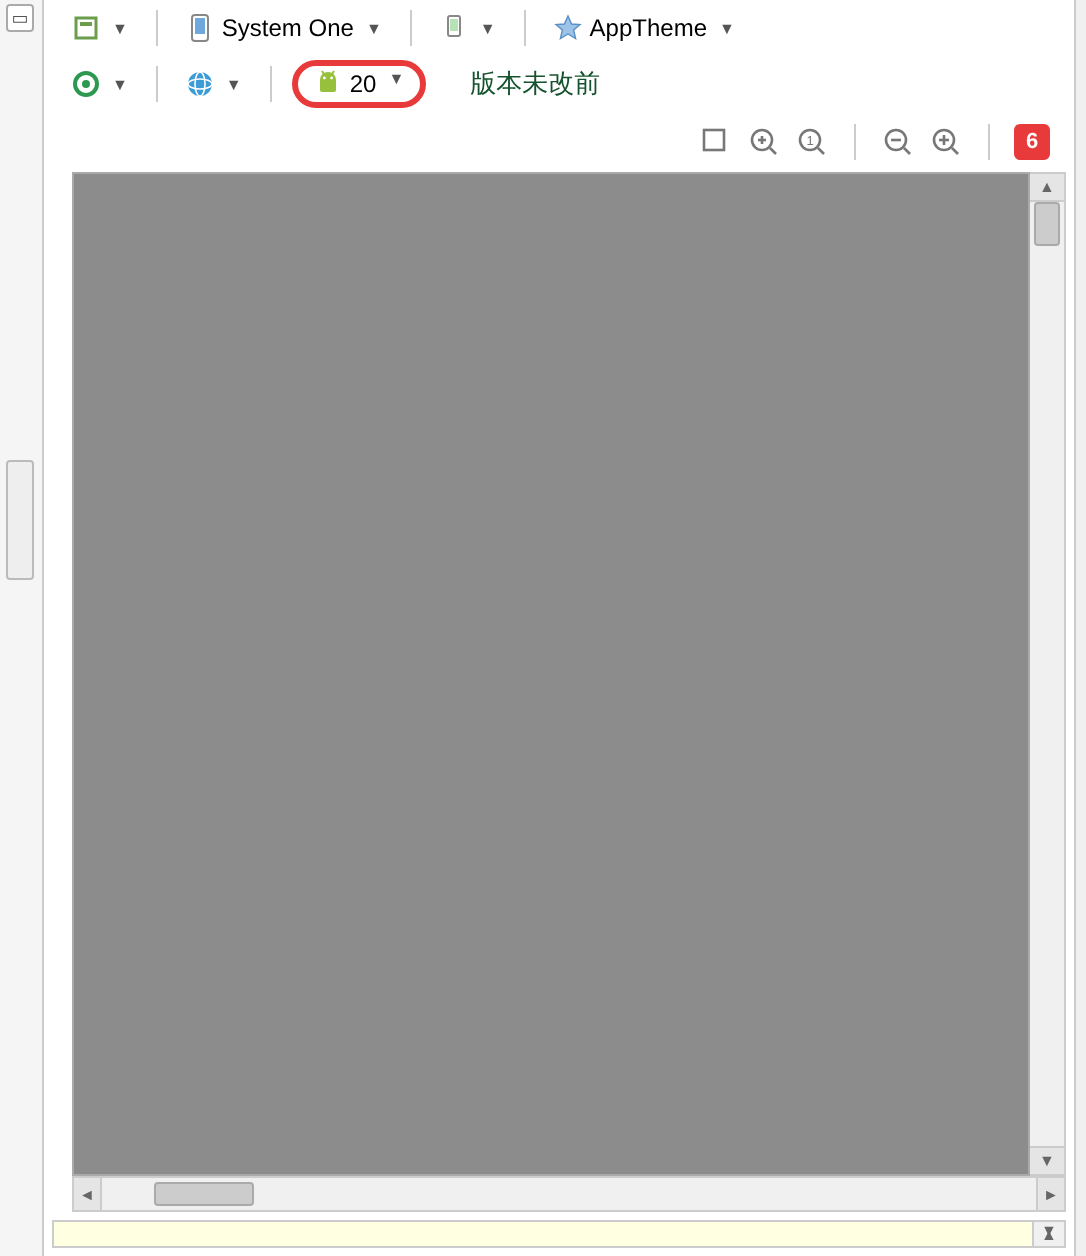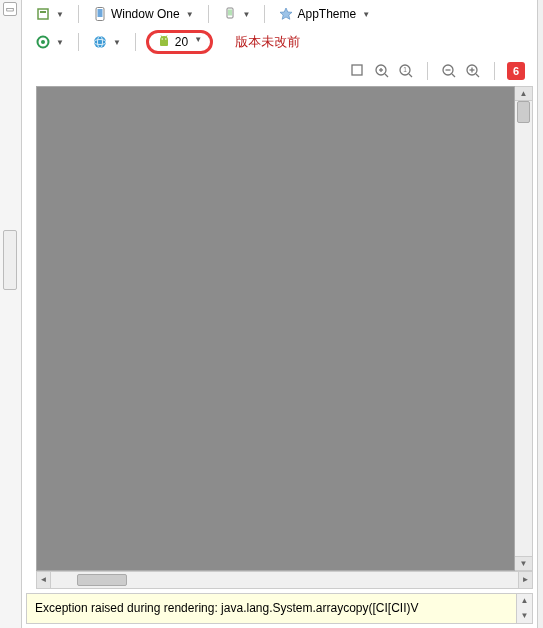--- a/index.html
+++ b/index.html
@@ -98,21 +98,21 @@
   .api-box {
     border: 3px solid #e83a3a;
     border-radius: 14px;
     padding: 2px 8px;
     display: inline-flex;
     align-items: flex-start;
     gap: 4px;
     cursor: pointer;
   }
   .annot {
-    color: #b91c1c;
+    color: #14532d;
     font-size: 13px;
     margin-left: 18px;
     font-weight: 500;
   }
   .zoom-row {
     display: flex;
     justify-content: flex-end;
     align-items: center;
     padding: 6px 12px 6px 0;
     gap: 6px;
@@ -274,21 +274,21 @@
         <span class="chev">▼</span>
       </div>
       <div class="sep"></div>
       <div class="tb-item">
         <span class="icon-box">
           <svg width="10" height="14">
               <rect x="1" y="0.5" width="8" height="13" rx="1.5" fill="none" stroke="#888" stroke-width="1"></rect>
               <rect x="2.5" y="2" width="5" height="8" fill="#6fa8dc"></rect>
             </svg>
         </span>
-        <span>Window One</span>
+        <span>System One</span>
         <span class="chev">▼</span>
       </div>
       <div class="sep"></div>
       <div class="tb-item">
         <span class="icon-box">
           <svg width="12" height="14">
               <rect x="3" y="1" width="6" height="10" rx="1" fill="none" stroke="#888"></rect>
               <rect x="4" y="2.5" width="4" height="6" fill="#b6e2b6"></rect>
             </svg>
         </span>
@@ -395,21 +395,20 @@
       </div>
     </div>
 
     <div class="hscroll">
       <div class="h-arrow-l">◄</div>
       <div class="h-thumb"></div>
       <div class="h-arrow-r">►</div>
     </div>
 
     <div class="error-panel">
-      <div>Exception raised during rendering: java.lang.System.arraycopy([CI[CII)V</div>
       <div class="err-scroll">
         <div class="err-up">▲</div>
         <div class="err-down">▼</div>
       </div>
     </div>
 
   </div>
 
   <div class="right-gutter"></div>
 </div>

